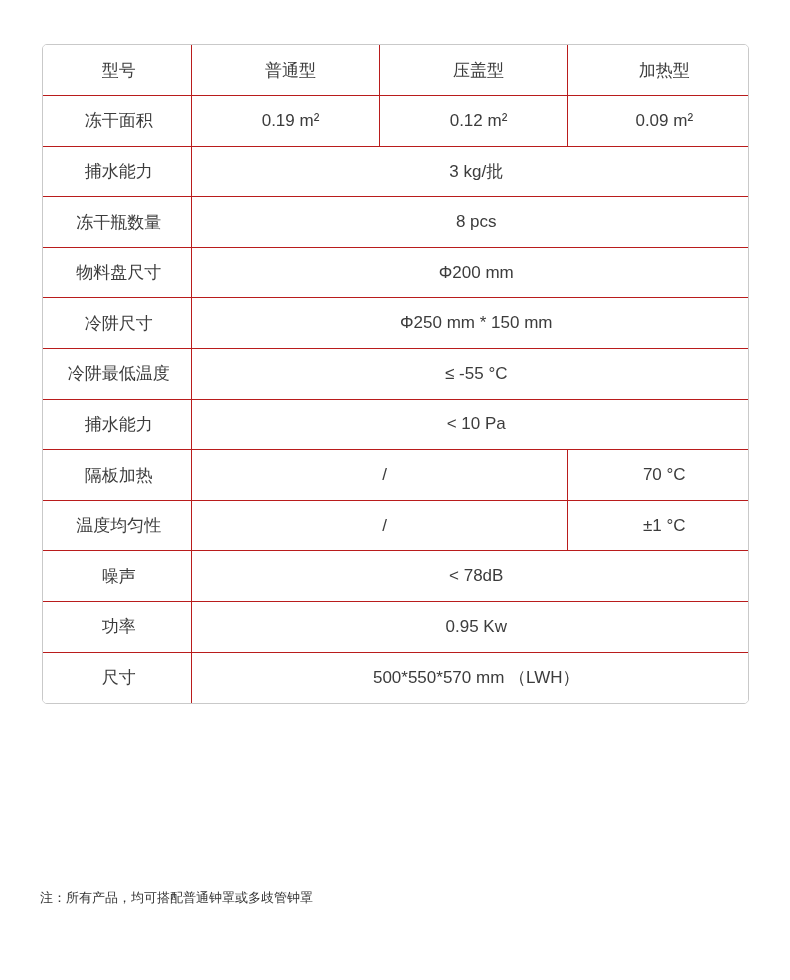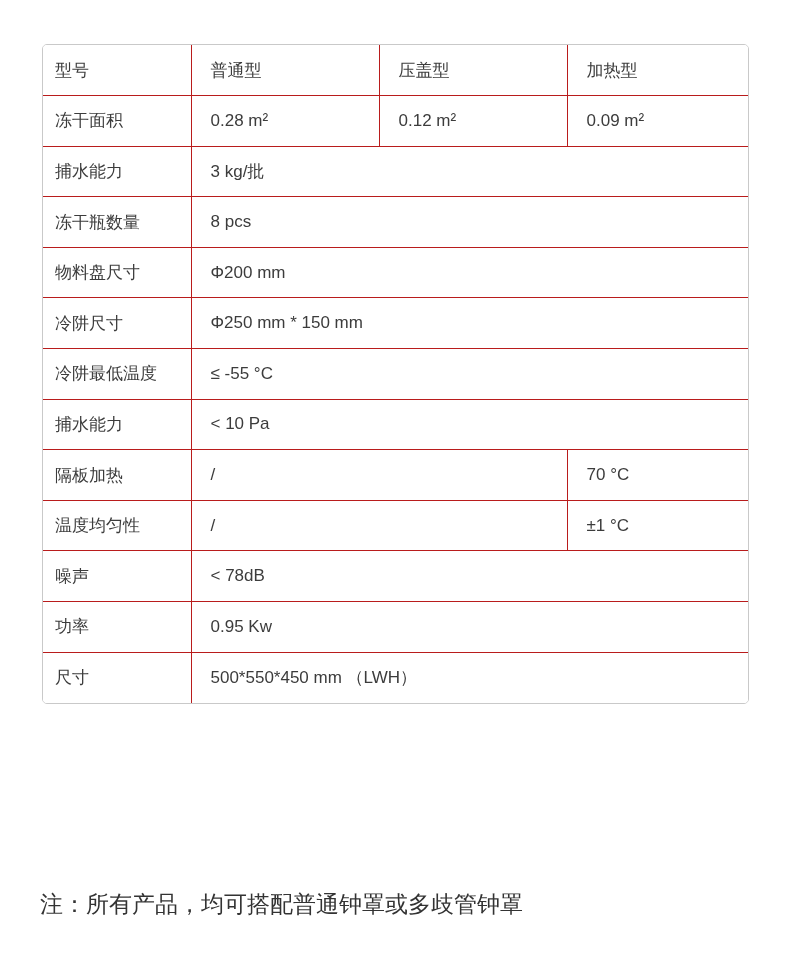--- a/index.html
+++ b/index.html
@@ -19,20 +19,21 @@
     width: 707px;
     border: 1px solid #c9c9c9;
     border-radius: 5px;
     overflow: hidden;
     background: #ffffff;
   }
   table {
     width: 100%;
     border-collapse: collapse;
     table-layout: fixed;
+    text-align: center;
   }
   td {
     border: 1px solid #b91c1c;
     height: 50.6px;
     font-size: 17px;
     font-weight: 400;
     color: #3c3c3c;
     padding: 0 8px 0 19px;
     vertical-align: middle;
     white-space: nowrap;
@@ -40,21 +41,21 @@
     background: #ffffff;
   }
   td.label-col { padding-left: 12px; }
   tr:first-child td { border-top: none; }
   tr:last-child td { border-bottom: none; }
   td:first-child { border-left: none; }
   td.last-cell { border-right: none; }
   .note {
     position: absolute;
     left: 40px; top: 889px;
-    font-size: 23px;
+    font-size: 13px;
     color: #333333;
     white-space: nowrap;
   }
 </style>
 </head>
 <body>
 
 <div class="table-wrap">
   <table>
     <colgroup>
@@ -65,21 +66,21 @@
       </colgroup>
     <tbody>
         <tr>
           <td colspan="1" class="label-col">型号</td>
           <td colspan="1">普通型</td>
           <td colspan="1">压盖型</td>
           <td colspan="1" class="last-cell">加热型</td>
         </tr>
         <tr>
           <td colspan="1" class="label-col">冻干面积</td>
-          <td colspan="1">0.28 m²</td>
+          <td colspan="1">0.19 m²</td>
           <td colspan="1">0.12 m²</td>
           <td colspan="1" class="last-cell">0.09 m²</td>
         </tr>
         <tr>
           <td colspan="1" class="label-col">捕水能力</td>
           <td colspan="3" class="last-cell">3 kg/批</td>
         </tr>
         <tr>
           <td colspan="1" class="label-col">冻干瓶数量</td>
           <td colspan="3" class="last-cell">8 pcs</td>
@@ -113,19 +114,19 @@
         <tr>
           <td colspan="1" class="label-col">噪声</td>
           <td colspan="3" class="last-cell">&lt; 78dB</td>
         </tr>
         <tr>
           <td colspan="1" class="label-col">功率</td>
           <td colspan="3" class="last-cell">0.95 Kw</td>
         </tr>
         <tr>
           <td colspan="1" class="label-col">尺寸</td>
-          <td colspan="3" class="last-cell">500*550*450 mm （LWH）</td>
+          <td colspan="3" class="last-cell">500*550*570 mm （LWH）</td>
         </tr>
       </tbody>
   </table>
 </div>
 
 <div class="note">注：所有产品，均可搭配普通钟罩或多歧管钟罩</div>
 
 </body></html>

